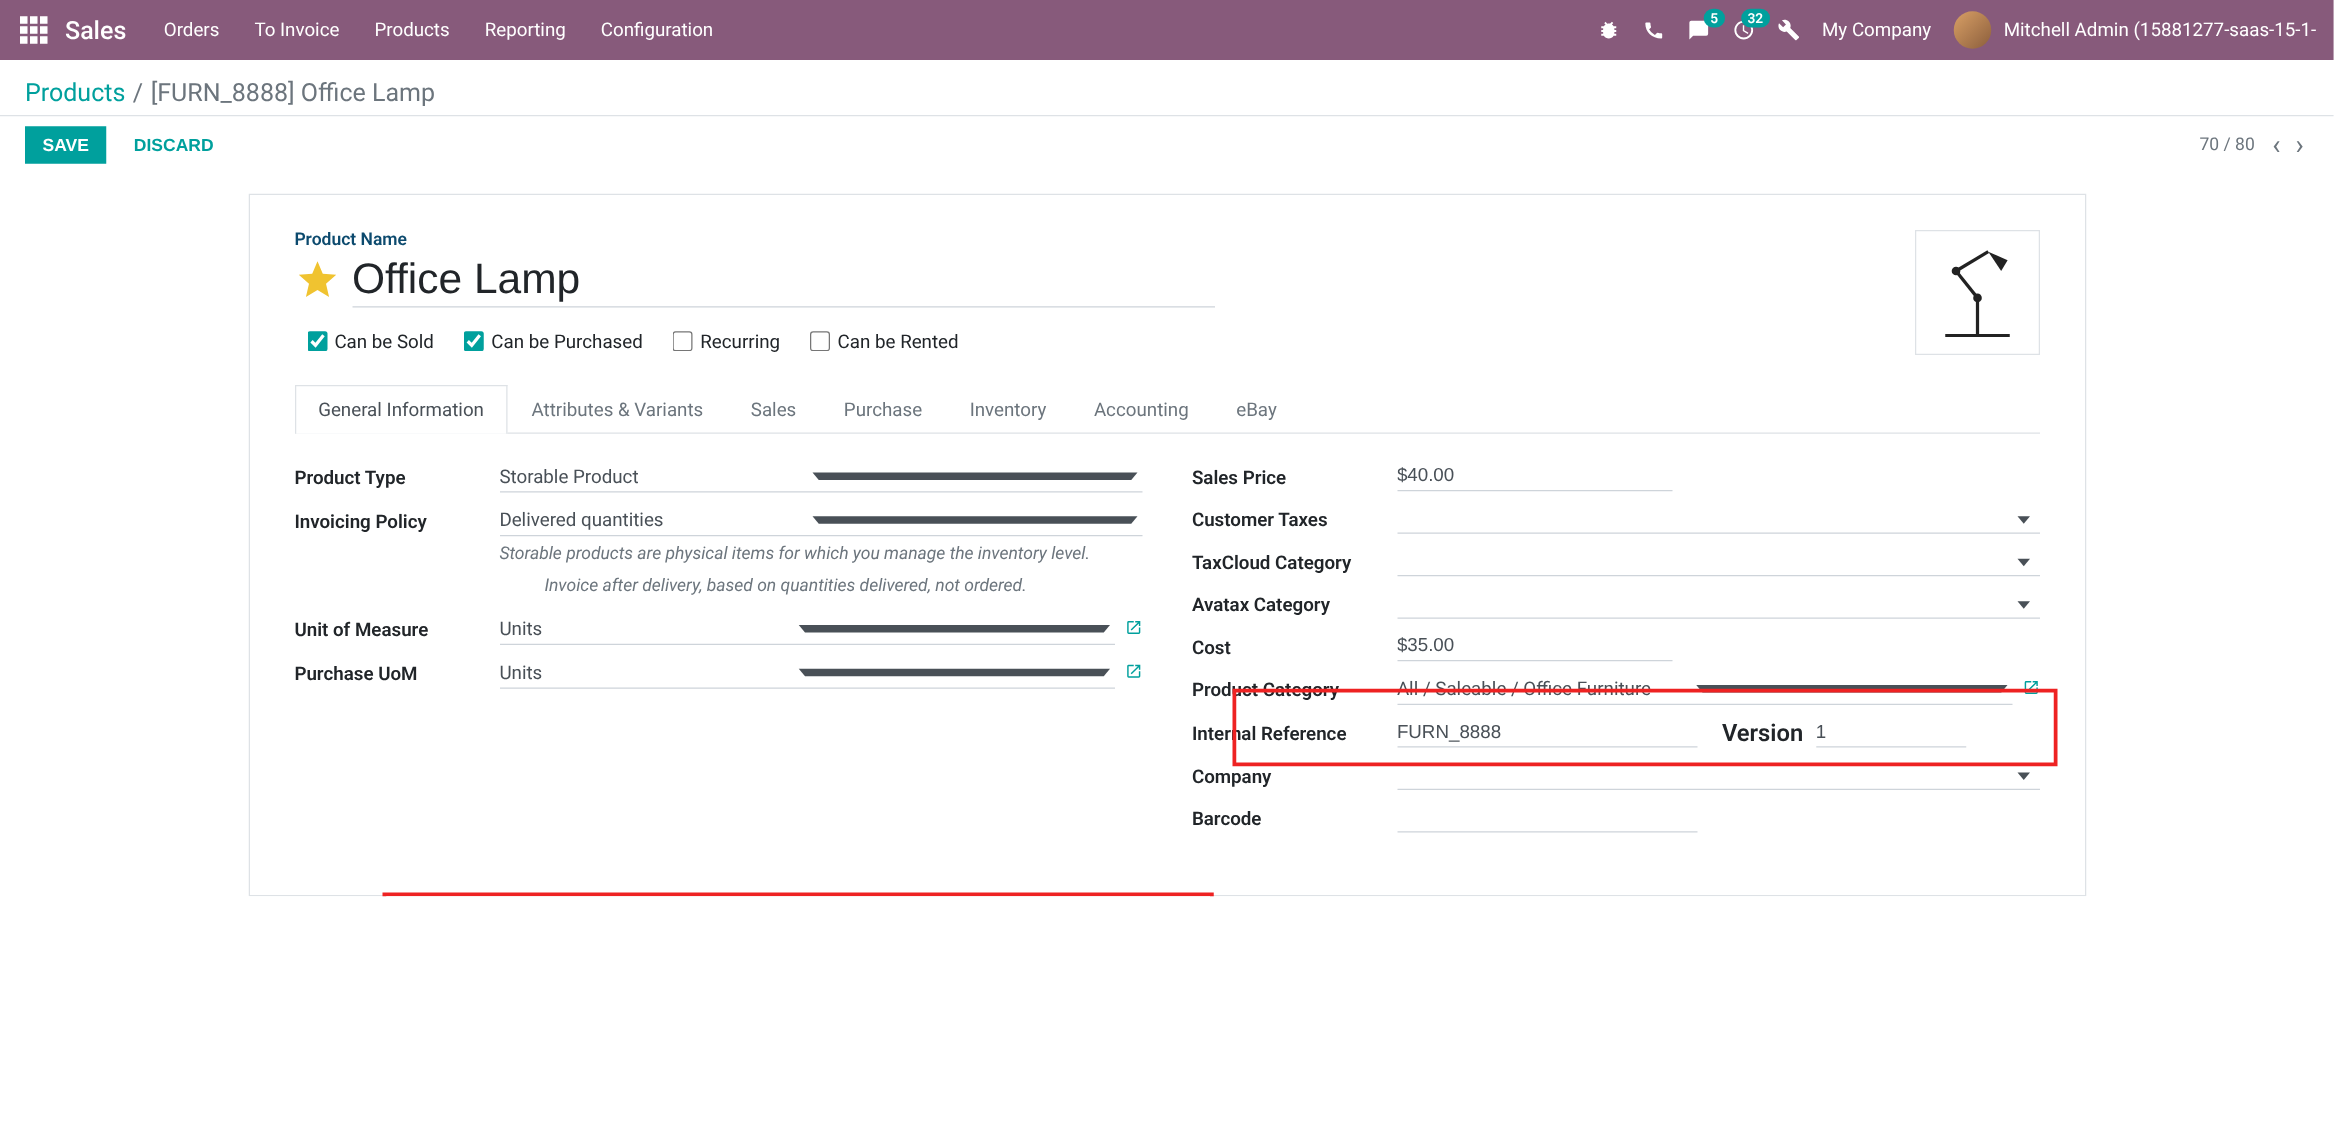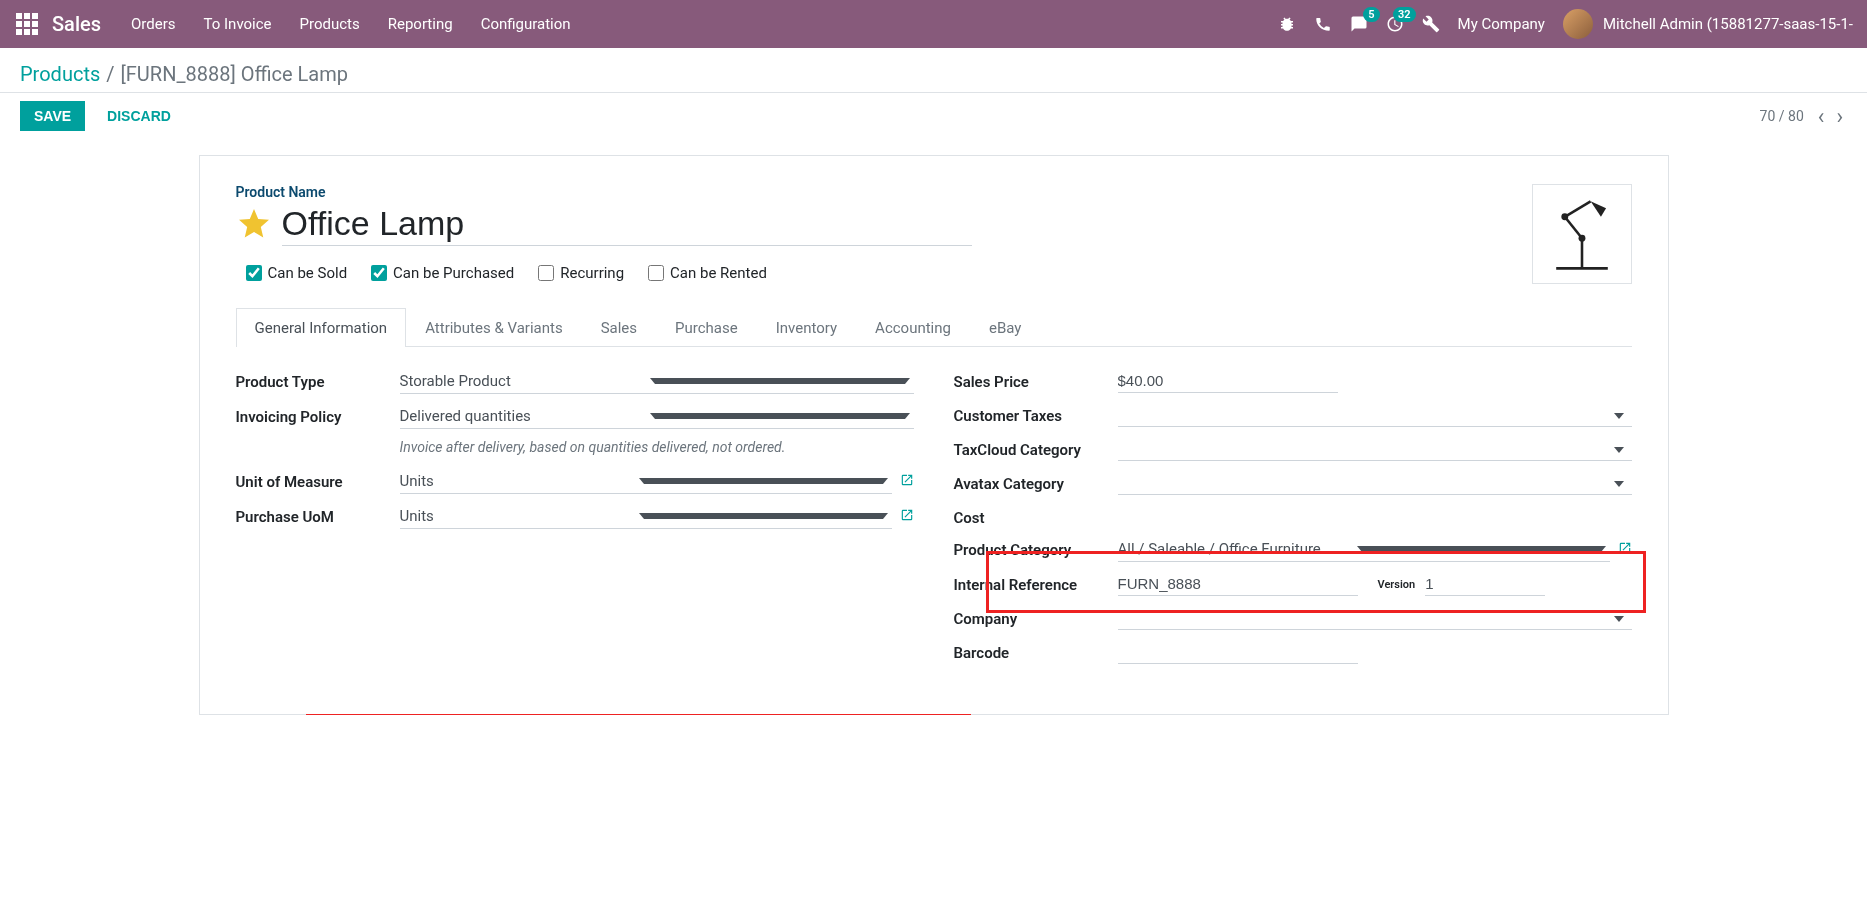--- a/index.html
+++ b/index.html
@@ -60,21 +60,21 @@
 .dropdown { display: flex; align-items: center; border-bottom: 1px solid #ced4da; padding: 3px 0; cursor: pointer; }
 .dropdown span { flex: 1; color: #495057; }
 .caret { width: 0; height: 0; border-left: 5px solid transparent; border-right: 5px solid transparent; border-top: 6px solid #495057; margin-right: 4px; }
 .ext-link { margin-left: 8px; cursor: pointer; }
 .ext-link svg { width: 14px; height: 14px; }
 .help-text { color: #6c757d; font-style: italic; font-size: 14px; margin-top: 6px; }
 .text-field { border: none; border-bottom: 1px solid #ced4da; padding: 3px 0; color: #495057; font-size: 15px; outline: none; width: 100%; }
 .text-field.narrow { width: 220px; }
 .row-split { display: flex; gap: 20px; }
 .row-split .sub { display: flex; align-items: center; gap: 10px; }
-.row-split .sublbl { font-weight: 600; font-size: 11px; }
+.row-split .sublbl { font-weight: 600; font-size: 19px; }
 
 .highlight-box { position: absolute; border: 3px solid #e22; pointer-events: none; }
 #hb1 { top: 395px; left: 786px; width: 660px; height: 62px; }
 #hb2 { top: 558px; left: 106px; width: 665px; height: 92px; }
 
 .line-empty { border-bottom: 1px solid #ced4da; padding: 3px 0; min-height: 24px; position: relative; }
 .line-empty .caret { position: absolute; right: 4px; top: 10px; }
 </style>
 </head>
 <body>
@@ -221,21 +221,22 @@
             </div>
         </div>
       </div>
       <div class="row">
         <div class="lbl">Invoicing Policy</div>
         <div class="val">
           <div class="dropdown">
               <span>Delivered quantities</span>
               <span class="caret"></span>
             </div>
-          <div class="help-text" style="margin-top:10px;">Invoice after delivery, based on quantities delivered, not ordered.</div>
+          <div class="help-text">Storable products are physical items for which you manage the inventory level.</div>
+          <div class="help-text" style="margin-top:10px;margin-left:36px;">Invoice after delivery, based on quantities delivered, not ordered.</div>
         </div>
       </div>
       <div class="row" style="margin-top:14px;">
         <div class="lbl">Unit of Measure</div>
         <div class="val" style="display:flex;align-items:center;">
           <div class="dropdown" style="flex:1;">
               <span>Units</span>
               <span class="caret"></span>
             </div>
           <span class="ext-link"><svg viewBox="0 0 24 24" fill="#00a09d">
@@ -281,20 +282,21 @@
       <div class="row">
         <div class="lbl">Avatax Category</div>
         <div class="val">
             <div class="line-empty">
               <span class="caret"></span>
             </div>
           </div>
       </div>
       <div class="row">
         <div class="lbl">Cost</div>
+        <div class="val"><input class="text-field narrow" value="$35.00" style=""></div>
       </div>
       <div class="row">
         <div class="lbl">Product Category</div>
         <div class="val" style="display:flex;align-items:center;">
           <div class="dropdown" style="flex:1;">
               <span>All / Saleable / Office Furniture</span>
               <span class="caret"></span>
             </div>
           <span class="ext-link"><svg viewBox="0 0 24 24" fill="#00a09d">
                 <path d="M14 3v2h3.59l-9.83 9.83 1.41 1.41L19 6.41V10h2V3h-7zM19 19H5V5h7V3H5a2 2 0 00-2 2v14a2 2 0 002 2h14a2 2 0 002-2v-7h-2v7z"></path>

